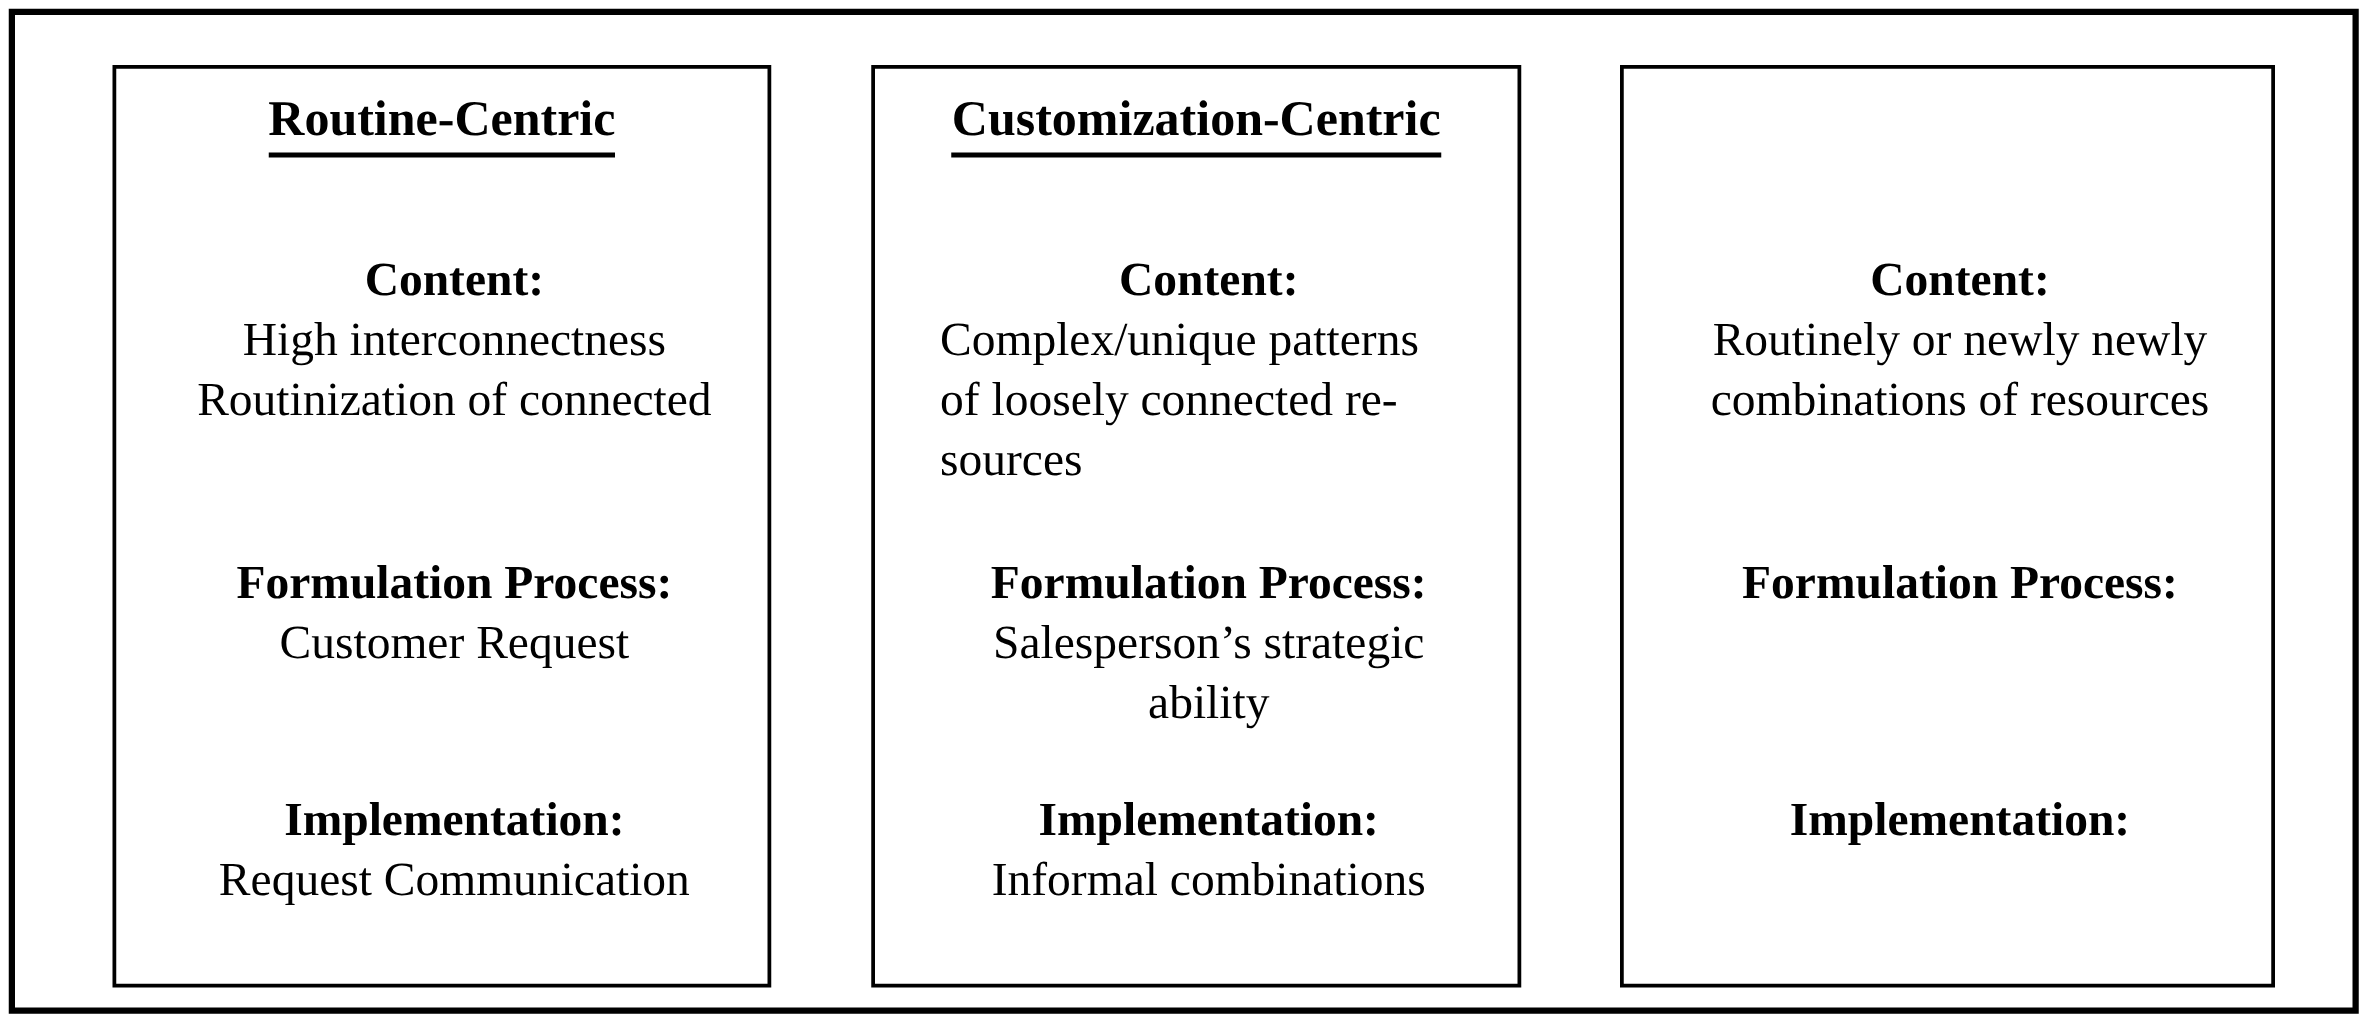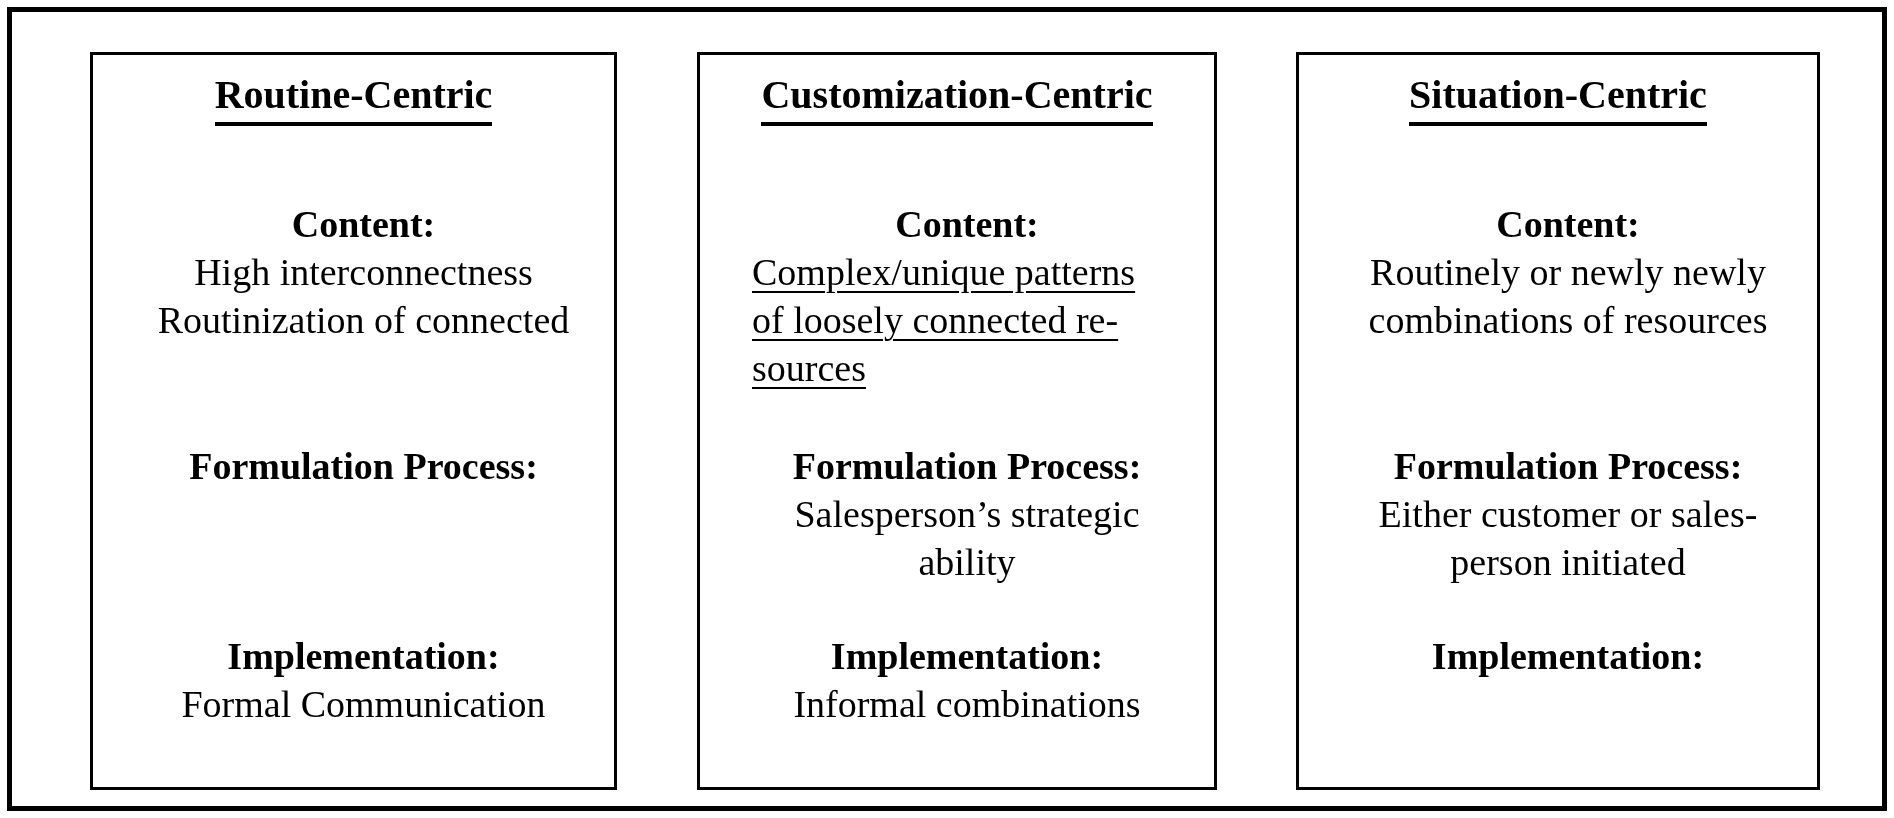--- a/index.html
+++ b/index.html
@@ -71,21 +71,20 @@
     font-weight: bold;
     white-space: pre-line;
   }
   .section-body {
     white-space: pre-line;
   }
   .body-underlined {
     text-align: left;
     padding-left: 18px;
     padding-right: 8px;
-    text-decoration: underline;
     text-decoration-thickness: 2px;
     text-underline-offset: 6px;
   }
 </style>
 </head>
 <body>
 
 <div class="canvas">
   <div class="outer-frame">
 
@@ -93,24 +92,25 @@
       <div class="box-title">
         <span class="underline">Routine-Centric</span>
       </div>
       <div class="section section-content">
         <div class="section-label">Content:</div>
         <div class="section-body">High interconnectness
 Routinization of connected</div>
       </div>
       <div class="section section-formulation">
         <div class="section-label">Formulation Process:</div>
+        <div class="section-body">Customer Request</div>
       </div>
       <div class="section section-implementation">
         <div class="section-label">Implementation:</div>
-        <div class="section-body">Formal Communication</div>
+        <div class="section-body">Request Communication</div>
       </div>
     </div>
 
     <div class="box box-2">
       <div class="box-title">
         <span class="underline">Customization-Centric</span>
       </div>
       <div class="section section-content">
         <div class="section-label">Content:</div>
         <div class="section-body body-underlined">Complex/unique patterns
@@ -122,32 +122,27 @@
         <div class="section-body">Salesperson’s strategic
 ability</div>
       </div>
       <div class="section section-implementation">
         <div class="section-label">Implementation:</div>
         <div class="section-body">Informal combinations</div>
       </div>
     </div>
 
     <div class="box box-3">
-      <div class="box-title">
-        <span class="underline">Situation-Centric</span>
-      </div>
       <div class="section section-content">
         <div class="section-label">Content:</div>
         <div class="section-body">Routinely or newly newly
 combinations of resources</div>
       </div>
       <div class="section section-formulation">
         <div class="section-label">Formulation Process:</div>
-        <div class="section-body">Either customer or sales-
-person initiated</div>
       </div>
       <div class="section section-implementation">
         <div class="section-label">Implementation:</div>
       </div>
     </div>
 
   </div>
 </div>
 
 </body></html>

